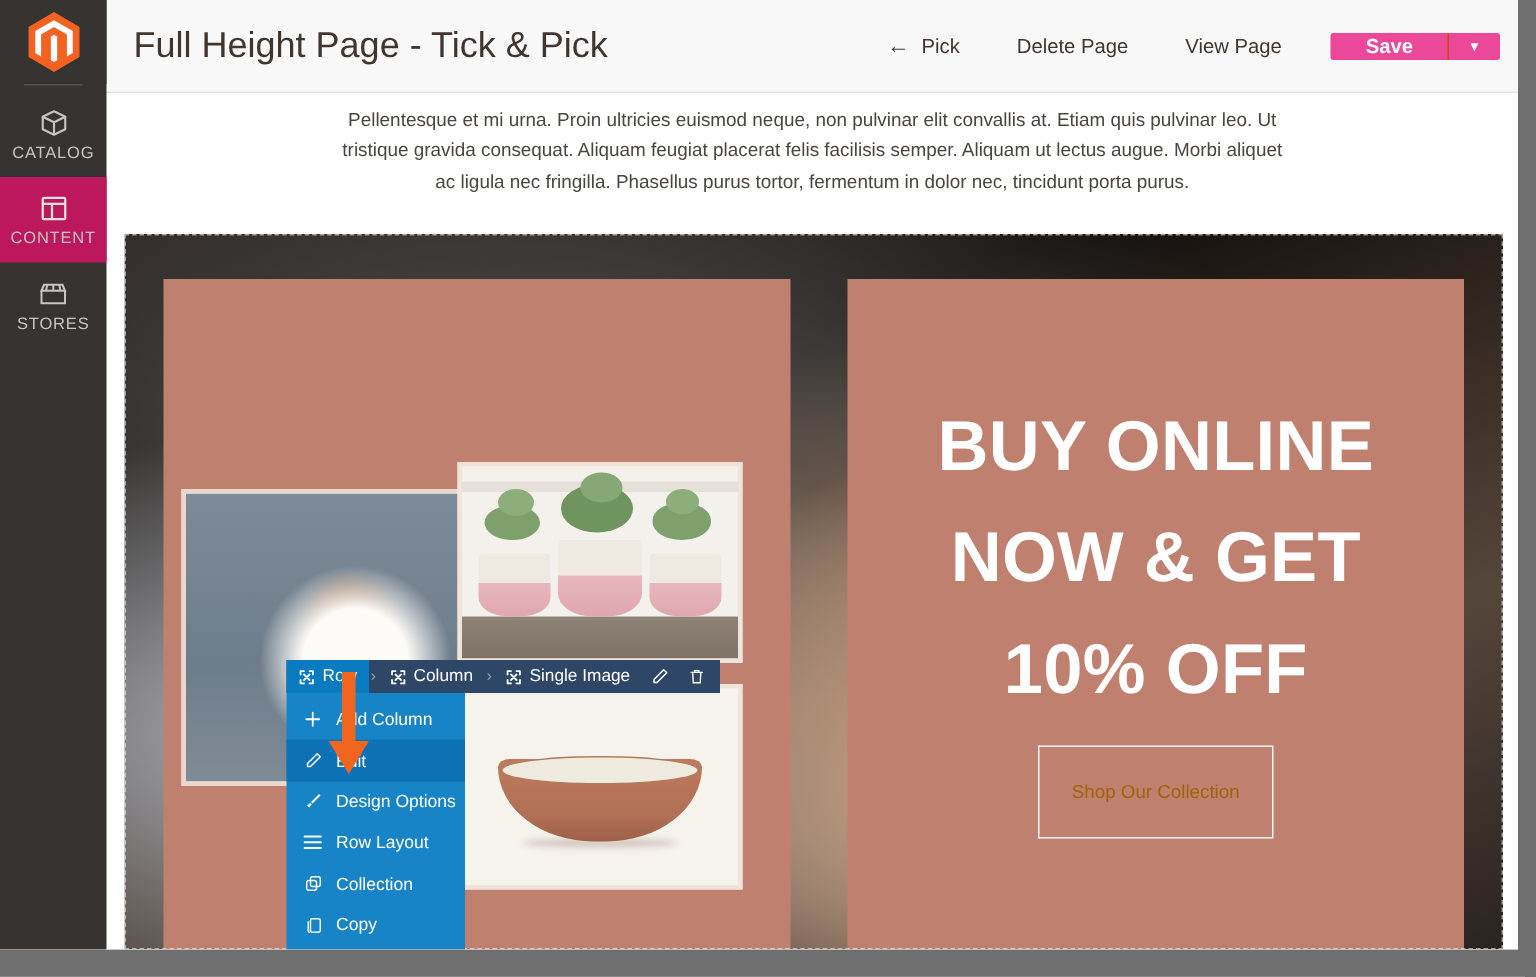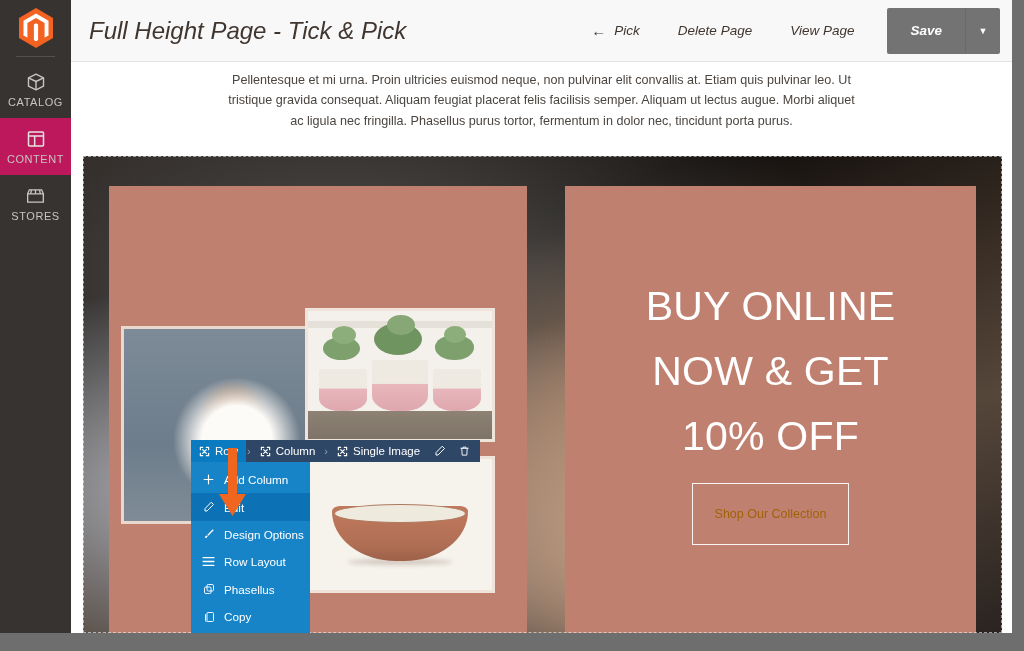--- a/index.html
+++ b/index.html
@@ -64,21 +64,20 @@
 
   
   .header {
     position: absolute;
     left: 71px; top: 0;
     width: 941px; height: 62px;
     background: #f8f8f8;
     border-bottom: 1px solid #e3e3e3;
     display: flex; align-items: center;
     z-index: 15;
-    font-style: italic;
   }
   .page-title {
     font-size: 24px;
     color: #41362f;
     margin-left: 18px;
     font-weight: 400;
     white-space: nowrap;
   }
   .header-actions {
     margin-left: auto;
@@ -91,23 +90,23 @@
     color: #41362f;
     padding: 0 19px;
     display: flex; align-items: center; gap: 8px;
     cursor: pointer;
     white-space: nowrap;
     font-weight: 400;
   }
   .hdr-link .arr { font-size: 15px; line-height: 1; }
   .save-group {
     display: flex; align-items: stretch;
-    height: 46px;
+    height: 18px;
     margin-left: 14px;
-    background: #737373;
+    background: #ec4899;
     border-radius: 2px;
     overflow: hidden;
   }
   .save-btn {
     display: flex; align-items: center; justify-content: center;
     color: #fff; font-size: 13.5px; font-weight: 700;
     padding: 0 23px;
     cursor: pointer;
   }
   .save-caret {
@@ -239,22 +238,22 @@
   
   .promo {
     position: absolute;
     left: 482px; top: 30px; width: 411px; height: 447px;
     display: flex; flex-direction: column;
     align-items: center; justify-content: center;
     text-align: center;
     color: #ffffff;
   }
   .promo h2 {
-    font-size: 41px;
-    font-weight: 400;
+    font-size: 47px;
+    font-weight: 700;
     line-height: 1.58;
     letter-spacing: .2px;
     white-space: nowrap;
   }
   .promo-btn {
     margin-top: 14px;
     border: 1px solid rgba(255,255,255,.92);
     color: #a16207;
     font-size: 12.5px;
     padding: 23px 22px;
@@ -516,21 +515,21 @@
           <span>Row Layout</span>
         </div>
 
         <div class="pb-row">
           <span class="pb-ico">
             <svg width="12" height="12" viewBox="0 0 24 24" fill="none" stroke="#fff" stroke-width="1.9">
                   <rect x="8" y="3" width="13" height="13" rx="2.6"></rect>
                   <rect x="3" y="8" width="13" height="13" rx="2.6"></rect>
                 </svg>
           </span>
-          <span>Phasellus</span>
+          <span>Collection</span>
         </div>
 
         <div class="pb-row">
           <span class="pb-ico">
             <svg width="12" height="12" viewBox="0 0 24 24" fill="none" stroke="#fff" stroke-width="1.9">
                   <rect x="8" y="3" width="13" height="18" rx="2.2"></rect>
                   <path d="M5 6.4V19a2.2 2.2 0 0 0 2.2 2.2"></path>
                 </svg>
           </span>
           <span>Copy</span>

